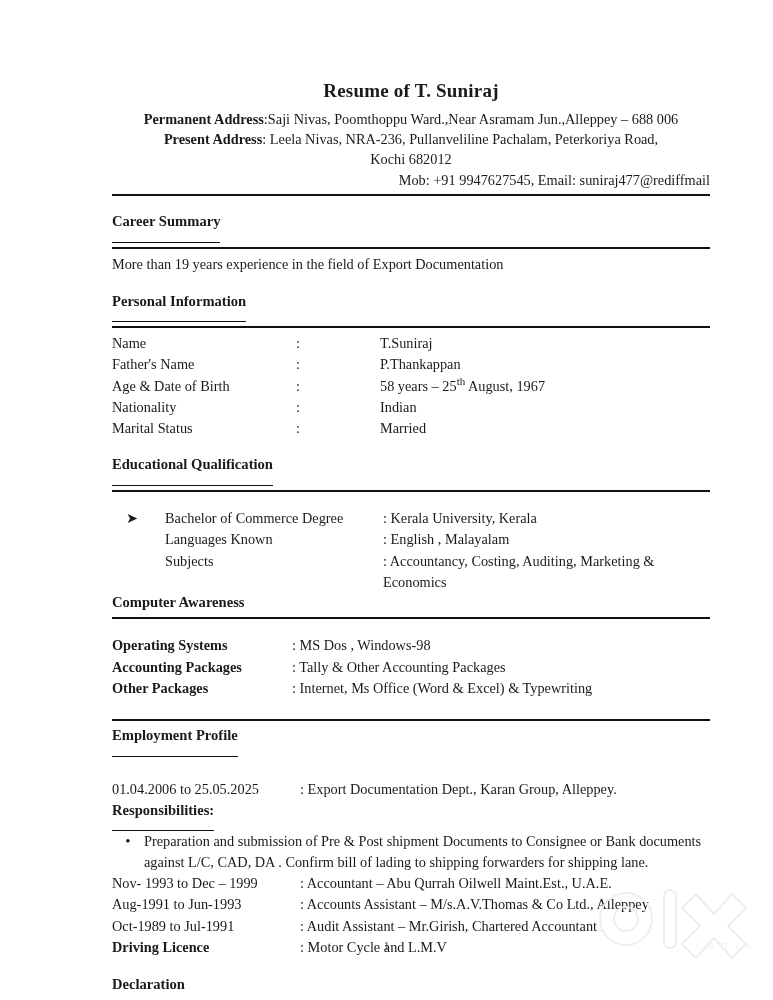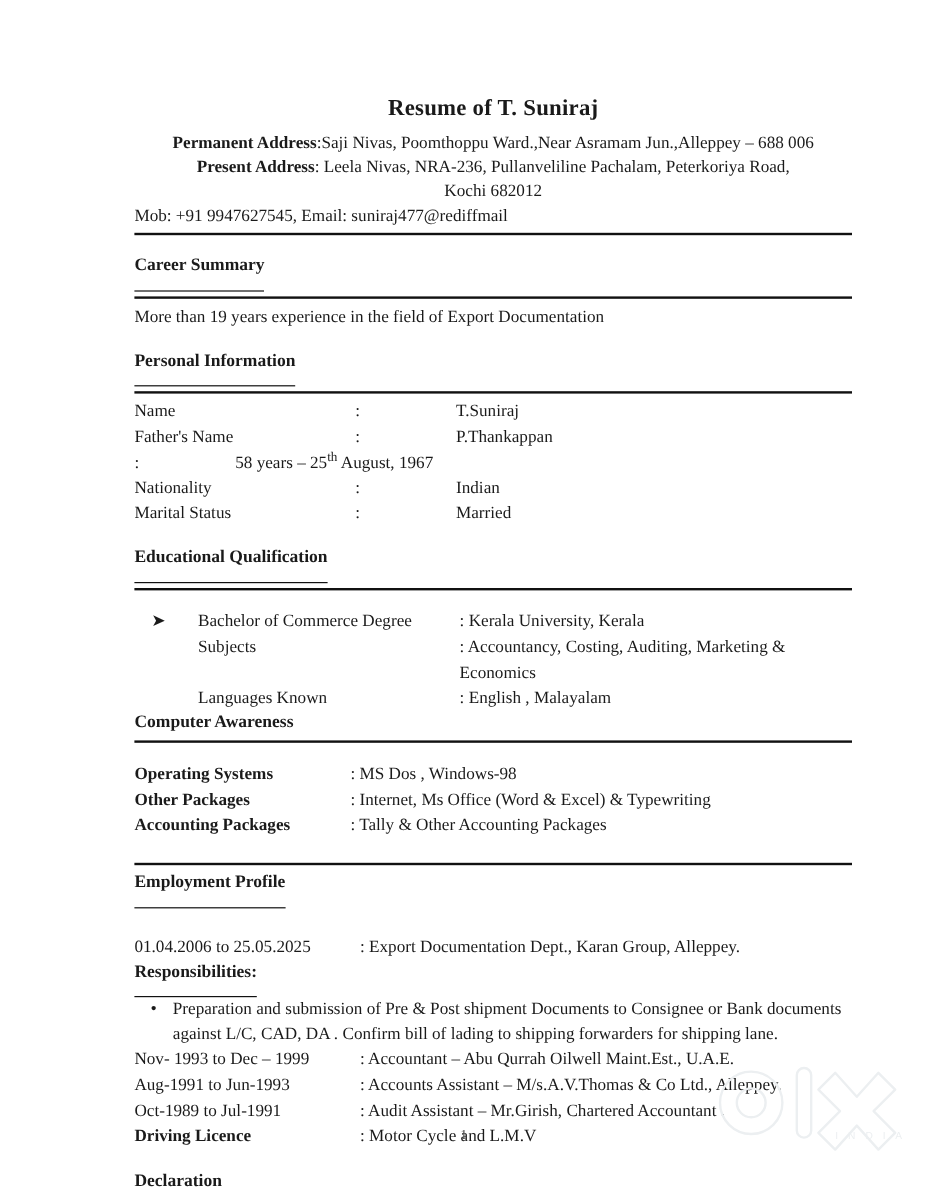--- a/index.html
+++ b/index.html
@@ -45,21 +45,21 @@
   .addr-line {
     text-align: center;
     font-size: 14.3px;
     line-height: 1.42;
     margin: 0;
   }
   .addr-label {
     font-weight: bold;
   }
   .contact-line {
-    text-align: left;
+    text-align: right;
     font-size: 14.3px;
     line-height: 1.45;
     margin: 0;
   }
 
   
   .rule {
     border: none;
     border-top: 2.2px solid #111;
     margin: 4px 0 0 0;
@@ -214,20 +214,21 @@
         <span class="k">Name</span>
         <span class="sep">:</span>
         <span class="v">T.Suniraj</span>
       </div>
       <div class="kv">
         <span class="k">Father's Name</span>
         <span class="sep">:</span>
         <span class="v">P.Thankappan</span>
       </div>
       <div class="kv">
+        <span class="k">Age &amp; Date of Birth</span>
         <span class="sep">:</span>
         <span class="v"><span>58 years – 25</span><sup>th</sup><span> August, 1967</span></span>
       </div>
       <div class="kv">
         <span class="k">Nationality</span>
         <span class="sep">:</span>
         <span class="v">Indian</span>
       </div>
       <div class="kv">
         <span class="k">Marital Status</span>
@@ -244,48 +245,48 @@
     <div class="spacer-m"></div>
 
     <div class="edu-list">
       <div class="edu-row">
         <span class="marker">➤</span>
         <span class="label">Bachelor of Commerce Degree</span>
         <span class="val">: Kerala  University, Kerala</span>
       </div>
       <div class="edu-row">
         <span class="marker"></span>
+        <span class="label">Languages  Known</span>
+        <span class="val">: English , Malayalam</span>
+      </div>
+      <div class="edu-row">
+        <span class="marker"></span>
         <span class="label">Subjects</span>
         <span class="val">: Accountancy, Costing, Auditing,  Marketing  &amp; Economics</span>
-      </div>
-      <div class="edu-row">
-        <span class="marker"></span>
-        <span class="label">Languages  Known</span>
-        <span class="val">: English , Malayalam</span>
       </div>
     </div>
 
     <div class="sec-head-wrap">
       <div class="sec-head">Computer Awareness</div>
     </div>
     <hr class="rule">
     <div class="spacer-m"></div>
 
     <div>
       <div class="kv2">
         <span class="k">Operating Systems</span>
         <span class="v">:  MS Dos , Windows-98</span>
       </div>
       <div class="kv2">
+        <span class="k">Accounting Packages</span>
+        <span class="v">:  Tally &amp; Other Accounting Packages</span>
+      </div>
+      <div class="kv2">
         <span class="k">Other Packages</span>
         <span class="v">:  Internet, Ms Office (Word &amp; Excel) &amp; Typewriting</span>
-      </div>
-      <div class="kv2">
-        <span class="k">Accounting Packages</span>
-        <span class="v">:  Tally &amp; Other Accounting Packages</span>
       </div>
     </div>
 
     <div class="spacer-m"></div>
     <hr class="rule">
     <div class="spacer-xs"></div>
     <div class="sec-head-wrap">
       <div class="sec-head underlined">Employment Profile</div>
     </div>
     <div class="spacer-l"></div>

